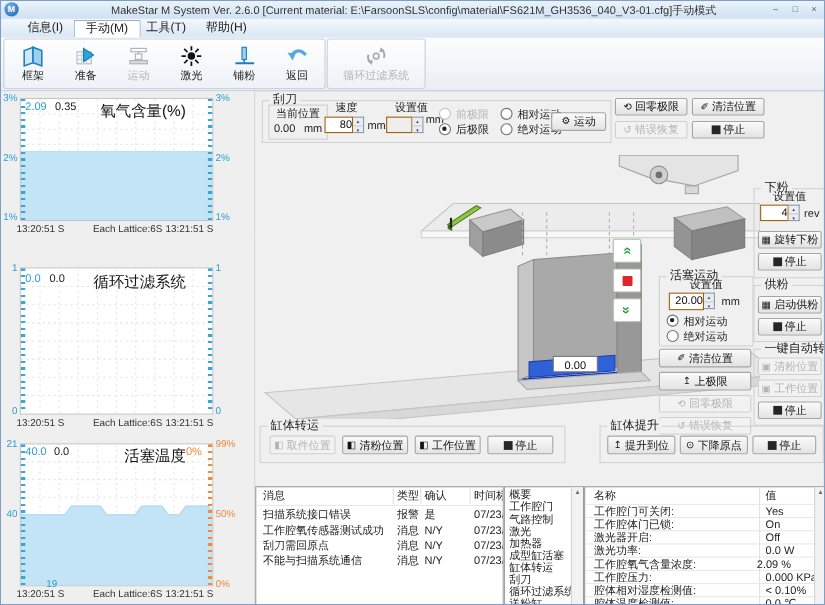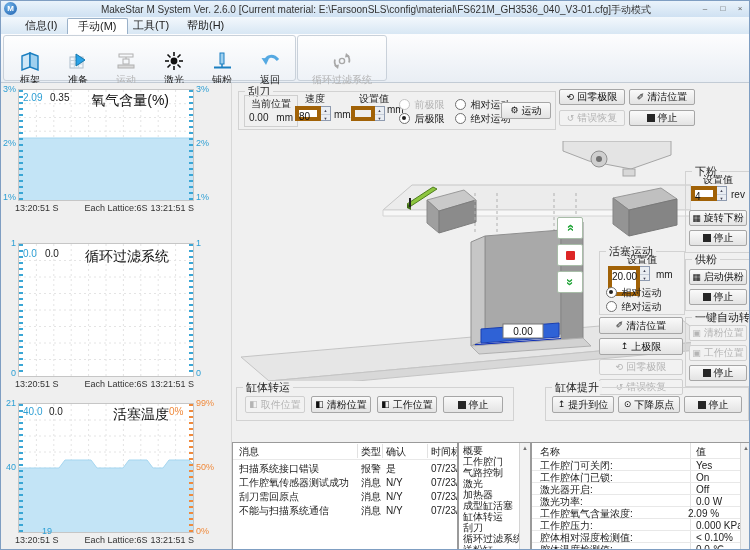--- a/index.html
+++ b/index.html
@@ -10,21 +10,21 @@
   #logo{left:3px;top:1px;width:13px;height:13px;border-radius:50%;background:radial-gradient(circle at 35% 30%,#6fb2e8,#1d5fae);color:#fff;font-size:8px;font-weight:bold;text-align:center;line-height:13px;}
   #title{left:0;top:2px;width:750px;text-align:center;font-size:10px;color:#333;}
   .winctl{top:2px;width:16px;height:11px;font-size:8px;text-align:center;line-height:11px;color:#555;}
   
   #menubar{left:0;top:16px;width:750px;height:17px;background:linear-gradient(#f3f8fc,#d8e7f4);border-bottom:1px solid #b5cade;}
   .menutab{top:1px;height:15px;line-height:15px;padding:0 10px;font-size:11px;color:#222;}
   .menutab.active{background:#fff;border:1px solid #9ab1c9;border-bottom:none;border-radius:2px 2px 0 0;}
   
   #toolbar{left:0;top:33px;width:750px;height:48px;background:linear-gradient(#fdfdfe,#e9eef4);border-bottom:1px solid #c2cbd5;}
   .toolgrp{top:1px;height:44px;border:1px solid #c9d1da;border-radius:3px;background:linear-gradient(#fefefe,#eef2f7);}
-  .toolbtn{top:14px;width:46px;height:40px;text-align:center;}
+  .toolbtn{top:4px;width:46px;height:40px;text-align:center;}
   .toolbtn .ticon{display:block;height:24px;}
   .toolbtn .tlabel{display:block;font-size:10px;color:#222;line-height:12px;}
   .toolbtn.dis .tlabel{color:#b3b3b3;}
   
   .chart-panel{left:0;width:230px;background:#efefef;border-right:1px solid #d8d8d8;}
   .plot{background:#fff;border:1px solid #c6c6c6;}
   .tickstrip{width:4px;background:repeating-linear-gradient(to bottom,#3aa6d5 0 2px,transparent 2px 6px);}
   .tickstrip.orange{background:repeating-linear-gradient(to bottom,#f08a3c 0 2px,transparent 2px 6px);}
   .ylab{font-size:9px;line-height:9px;}
   .blue{color:#2e9fd4;} .orangetx{color:#f08a3c;} .dark{color:#222;}
@@ -35,21 +35,21 @@
   .glabel{position:absolute;top:-7px;left:6px;background:#f0f0f0;padding:0 3px;font-size:11px;line-height:13px;color:#222;white-space:nowrap;}
   .lbl{font-size:10px;color:#222;line-height:12px;white-space:nowrap;}
   .btn{display:flex;align-items:center;justify-content:center;gap:3px;background:linear-gradient(#fafafa,#e3e3e3);border:1px solid #a6a6a6;border-radius:2px;font-size:10px;color:#111;box-sizing:border-box;white-space:nowrap;}
   .btn.dis{color:#b4b4b4;background:#f2f2f2;border-color:#cfcfcf;}
   .bicon{font-size:9px;line-height:9px;}
   .stopsq{width:8px;height:8px;background:#262626;display:inline-block;}
   .radio{width:9px;height:9px;border:1px solid #707070;border-radius:50%;background:#fff;display:inline-block;position:relative;}
   .radio.sel::after{content:"";position:absolute;left:2px;top:2px;width:4px;height:4px;border-radius:50%;background:#222;}
   .radio.disr{border-color:#c4c4c4;}
   .graytx{color:#b4b4b4;}
-  .spinbox{border:4px solid #a16207;background:#fff;font-size:10px;text-align:left;color:#111;box-sizing:border-box;}
+  .spinbox{border:1px solid #a16207;background:#fff;font-size:10px;text-align:right;color:#111;box-sizing:border-box;}
   .spinarr{width:10px;box-sizing:border-box;border:1px solid #8f9bb0;border-left:none;background:#e9edf2;font-size:4px;color:#445;display:flex;flex-direction:column;}
   .spinarr span{flex:1;text-align:center;line-height:7px;border-bottom:1px solid #c6cdd8;}
   .spinarr span:last-child{border-bottom:none;}
   
   .diagbtn{width:24px;height:20px;background:#fff;border:1px solid #a8bda8;border-radius:2px;display:flex;align-items:center;justify-content:center;}
   .chev{font-size:13px;font-weight:bold;color:#1fa336;display:inline-block;line-height:10px;}
   .chev.up{transform:rotate(-90deg);} .chev.down{transform:rotate(90deg);}
   .redsq{width:9px;height:9px;background:#dd2626;border-radius:1px;display:inline-block;}
   
   .panelw{background:#fff;border:1px solid #9a9a9a;overflow:hidden;}
@@ -352,21 +352,21 @@
   <div class="abs diagbtn" style="left:556px;top:243px;">
       <span class="redsq"></span>
     </div>
   <div class="abs diagbtn" style="left:556px;top:270px;">
       <span class="chev down">»</span>
     </div>
 
   <div class="abs grp" style="left:598px;top:250px;width:84px;height:62px;">
     <span class="glabel">活塞运动</span>
     <div class="abs lbl" style="left:0;top:2px;width:84px;text-align:center;">设置值</div>
-    <div class="abs spinbox" style="left:8px;top:14px;width:32px;height:30px;line-height:13px;">20.00</div>
+    <div class="abs spinbox" style="left:8px;top:14px;width:32px;height:16px;line-height:13px;">20.00</div>
     <div class="abs spinarr" style="left:40px;top:14px;height:15px;">
         <span>▲</span>
         <span>▼</span>
       </div>
     <div class="abs lbl" style="left:56px;top:17px;">mm</div>
     <div class="abs" style="left:6px;top:32px;">
       <span class="radio sel"></span>
       <span class="lbl" style="vertical-align:2px;">相对运动</span>
     </div>
     <div class="abs" style="left:6px;top:46px;">

